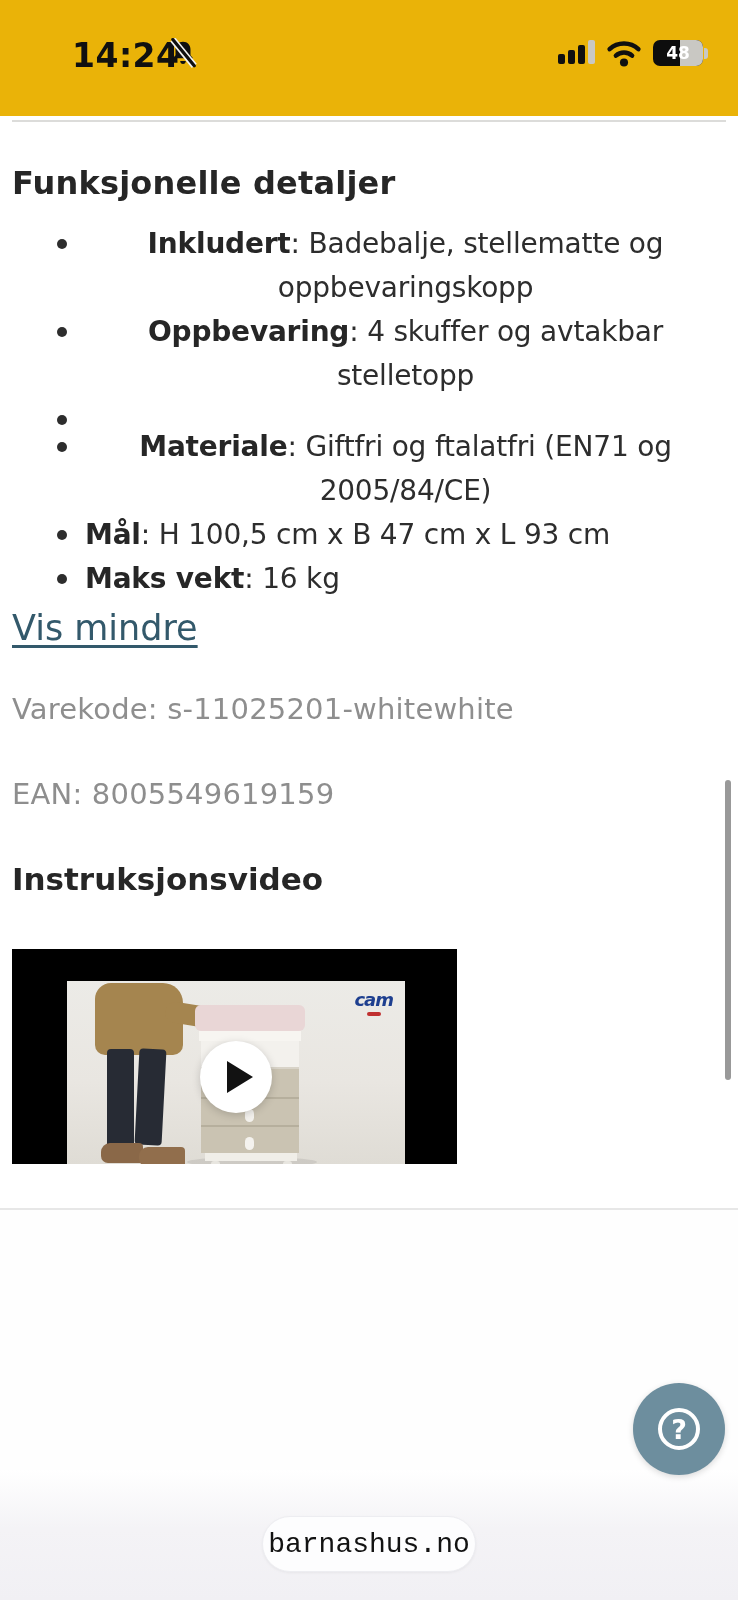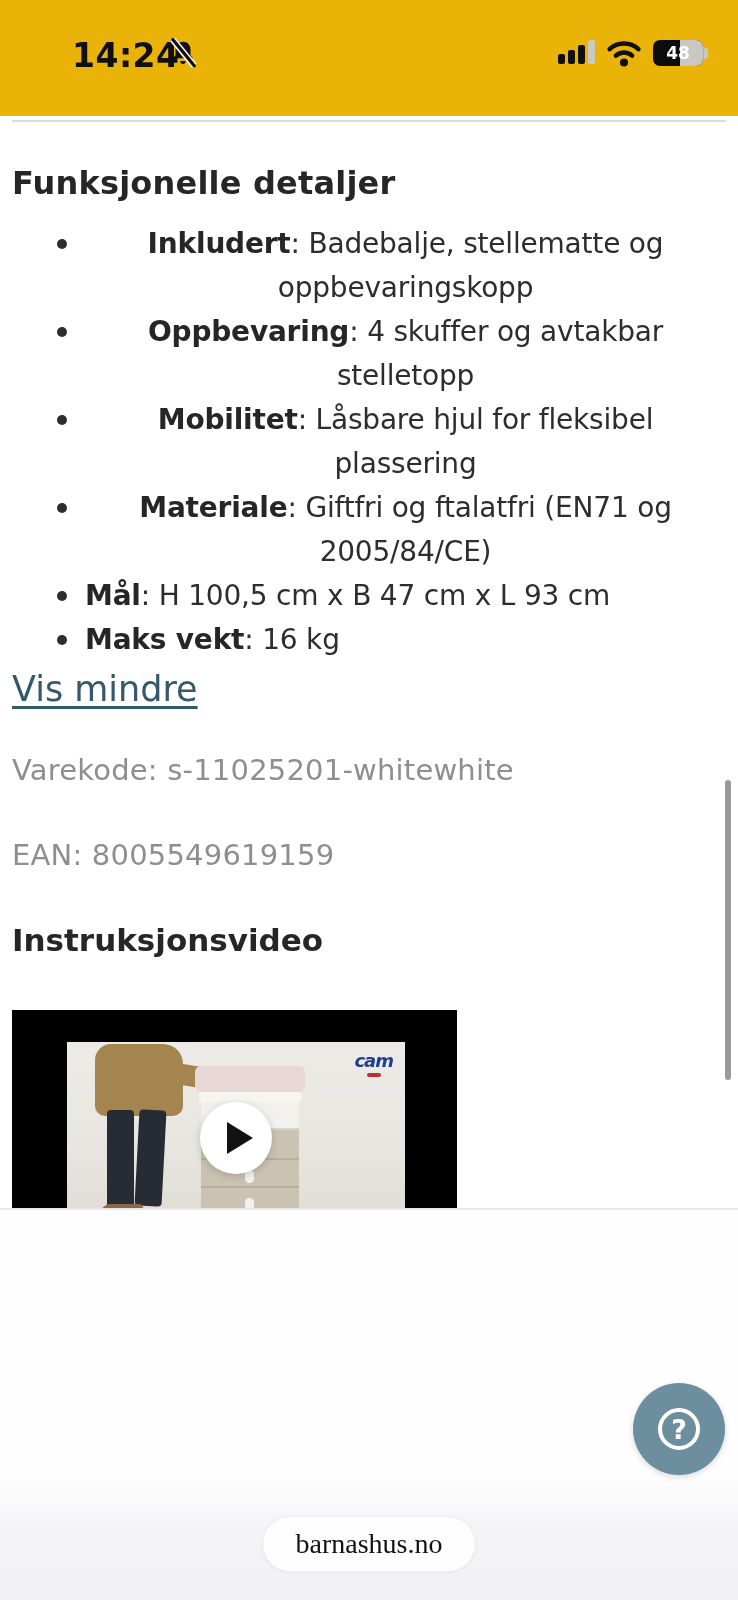--- a/index.html
+++ b/index.html
@@ -86,21 +86,21 @@
     display:flex; align-items:center; justify-content:center;
     color:#fff; font-size:27px; font-weight:bold; font-family:"DejaVu Sans",sans-serif; }
 
   
   .browser-bar { position:absolute; left:0; top:1470px; width:738px; height:130px; z-index:4;
     background:linear-gradient(180deg,#ffffff 0%,#f4f3f6 45%,#f1f0f4 100%); }
   .url-pill { position:absolute; left:262px; top:46px; width:214px; height:56px;
     background:#fdfdfe; border:1px solid #ededf1; border-radius:28px;
     display:flex; align-items:center; justify-content:center;
     box-shadow:0 1px 3px rgba(0,0,0,.05); cursor:pointer; }
-  .url-pill span { font-size:28px; color:#121212; font-family:Liberation Serif, serif; }
+  .url-pill span { font-size:28px; color:#121212; font-family:Liberation Mono, monospace; }
 </style>
 </head>
 <body>
 
 <div class="screen">
 
   <header class="status-bar">
     <div class="time">14:24</div>
     <svg class="bell" width="30" height="30" viewBox="0 0 28 28">
       <path d="M14 3.5c-4.3 0-7 3.2-7 7.5v5.2L4.6 19h18.8L21 16.2v-5.2c0-4.3-2.7-7.5-7-7.5z" fill="#101010"></path>
@@ -138,21 +138,20 @@
       <li>
           <span class="dot"></span>
           <span><b>Inkludert</b><span>: Badebalje, stellematte og oppbevaringskopp</span></span>
         </li>
       <li>
           <span class="dot"></span>
           <span><b>Oppbevaring</b><span>: 4 skuffer og avtakbar stelletopp</span></span>
         </li>
       <li>
           <span class="dot"></span>
-          <span><b>Mobilitet</b><span>: Låsbare hjul for fleksibel plassering</span></span>
         </li>
       <li>
           <span class="dot"></span>
           <span><b>Materiale</b><span>: Giftfri og ftalatfri (EN71 og 2005/84/CE)</span></span>
         </li>
       <li>
           <span class="dot"></span>
           <span><b>Mål</b><span>: H 100,5 cm x B 47 cm x L 93 cm</span></span>
         </li>
       <li>

